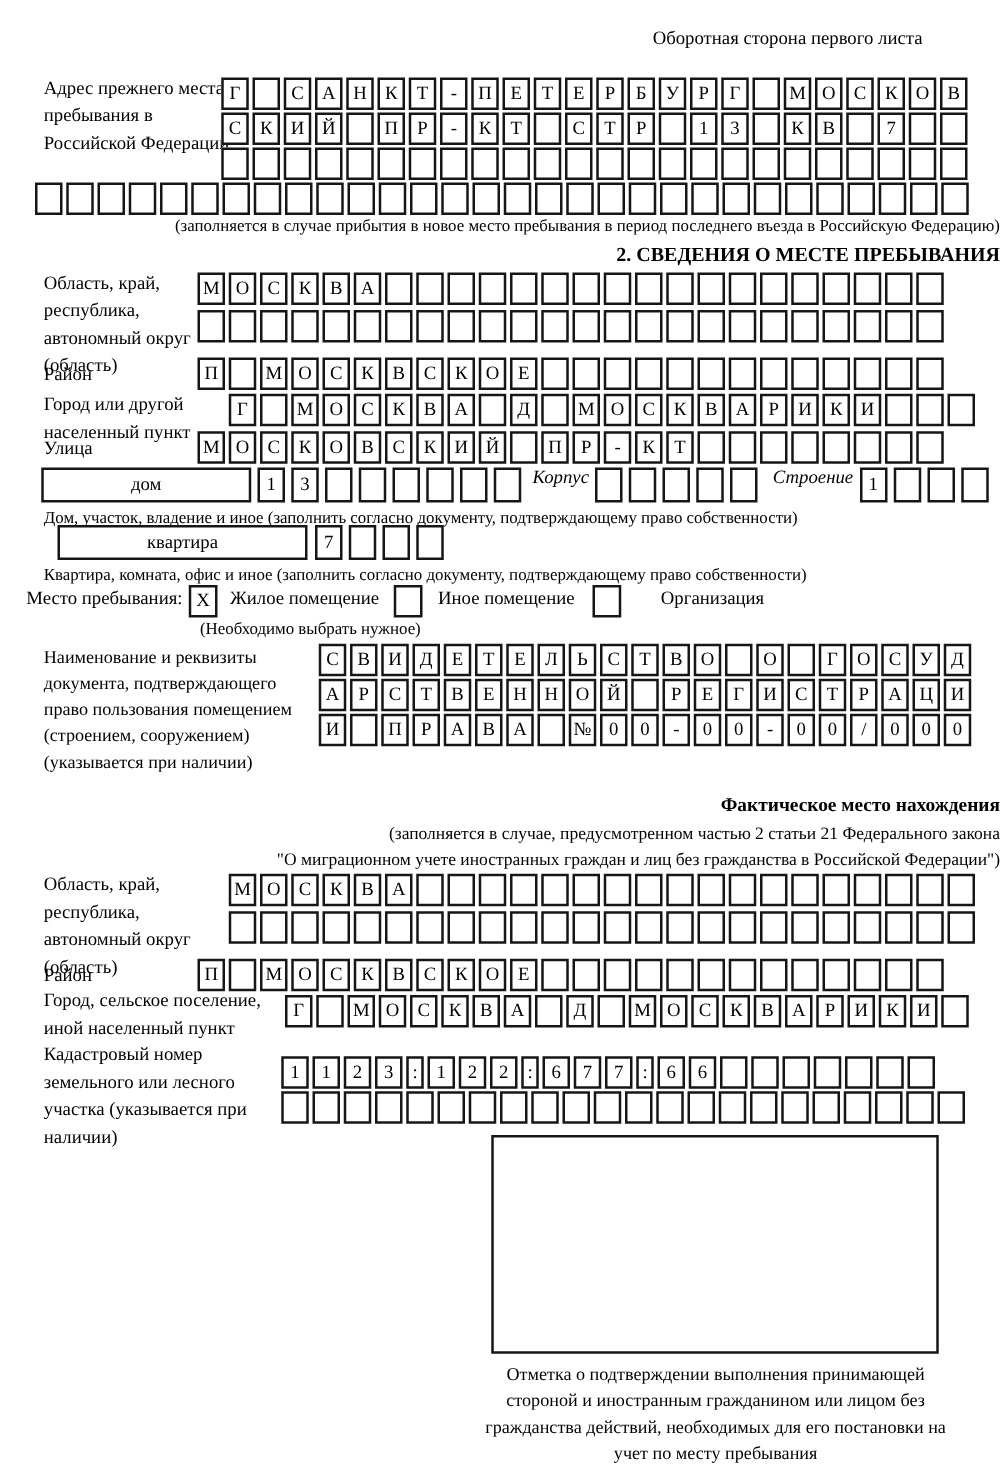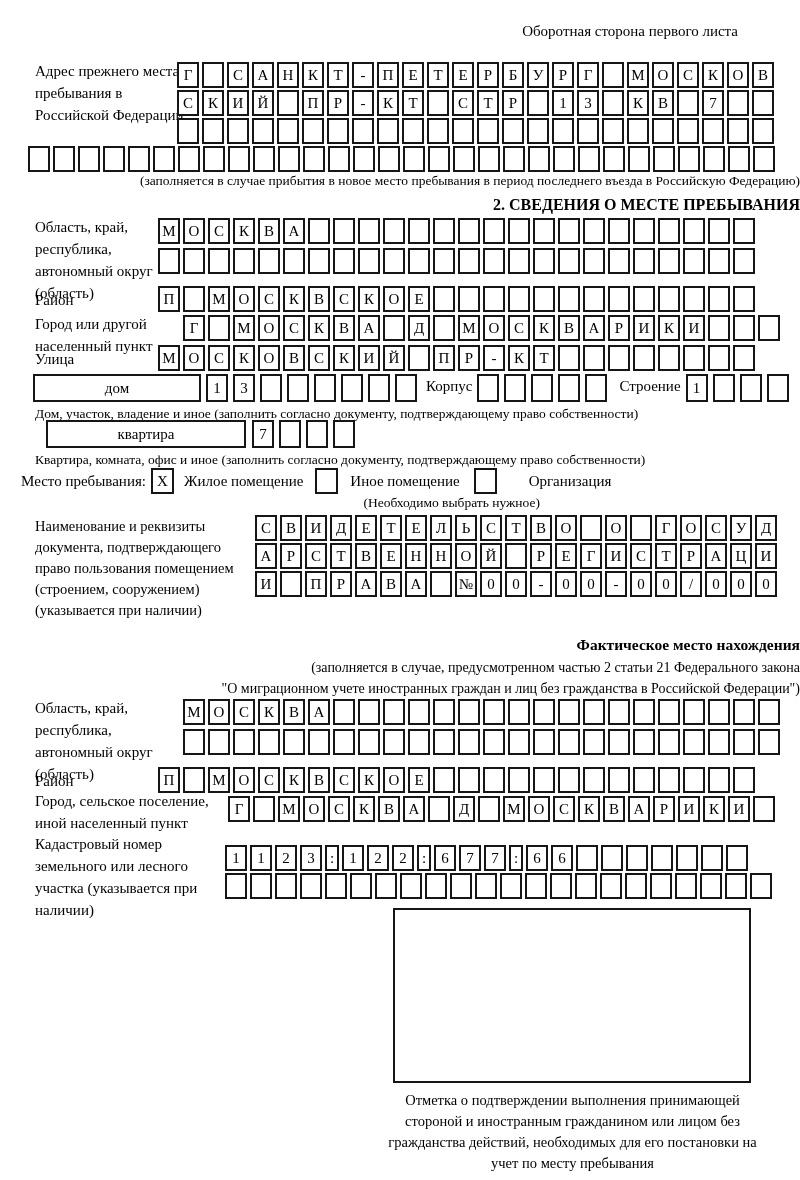--- a/index.html
+++ b/index.html
@@ -9,24 +9,24 @@
   .lbl{font-size:15px;line-height:22px;}
   .note{font-size:13.5px;}
   .center{text-align:right;width:800px;left:0;}
   .boldtitle{font-weight:bold;font-size:16px;}
   .boxrow{display:flex;gap:3px;}
   .cbox{flex:0 0 auto;width:22px;height:26px;border:2px solid #161616;box-sizing:border-box;
         display:flex;align-items:center;justify-content:center;font-size:15px;background:#fff;}
   .cbox.narrow{width:14px;}
   .boxrow.big{gap:5px;}
   .boxrow.big .cbox{height:28px;}
-  .flexrow{display:flex;align-items:center;}
+  .flexrow{display:flex;}
   .labelbox{flex:0 0 auto;border:2px solid #161616;box-sizing:border-box;height:28px;
             display:flex;align-items:center;justify-content:center;font-size:15px;}
-  .inlbl{font-size:15px;margin:0 5px 4px 9px;white-space:nowrap;}
+  .inlbl{font-size:15px;margin:0 5px 4px 9px;white-space:nowrap;font-style:italic;}
   .chk{flex:0 0 auto;width:23px;height:26px;border:2px solid #161616;box-sizing:border-box;
        display:flex;align-items:center;justify-content:center;font-size:15px;}
   .stampbox{border:2px solid #161616;box-sizing:border-box;background:#fff;}
 </style>
 </head>
 <body>
 
 <div class="page">
 
   <div class="abs lbl" style="top:20px;right:62px;">Оборотная сторона первого листа</div>
@@ -327,21 +327,21 @@
 
   <div class="abs flexrow" style="left:21px;top:468px;">
     <span class="lbl">Место пребывания:</span>
     <span class="chk" style="margin-left:5px;">X</span>
     <span class="lbl" style="margin-left:10px;">Жилое помещение</span>
     <span class="chk" style="margin-left:12px;"></span>
     <span class="lbl" style="margin-left:12px;">Иное помещение</span>
     <span class="chk" style="margin-left:14px;"></span>
     <span class="lbl" style="margin-left:32px;">Организация</span>
   </div>
-  <div class="abs note" style="left:160px;top:495px;width:380px;text-align:right;">(Необходимо выбрать нужное)</div>
+  <div class="abs note" style="left:160px;top:495px;width:380px;text-align:left;">(Необходимо выбрать нужное)</div>
 
   <div class="abs" style="left:35px;top:516px;width:214px;font-size:14.5px;line-height:21px;">Наименование и реквизиты документа, подтверждающего право пользования помещением (строением, сооружением) (указывается при наличии)</div>
   <div class="abs boxrow" style="left:255px;top:515px;">
       <div class="cbox">С</div>
       <div class="cbox">В</div>
       <div class="cbox">И</div>
       <div class="cbox">Д</div>
       <div class="cbox">Е</div>
       <div class="cbox">Т</div>
       <div class="cbox">Е</div>

